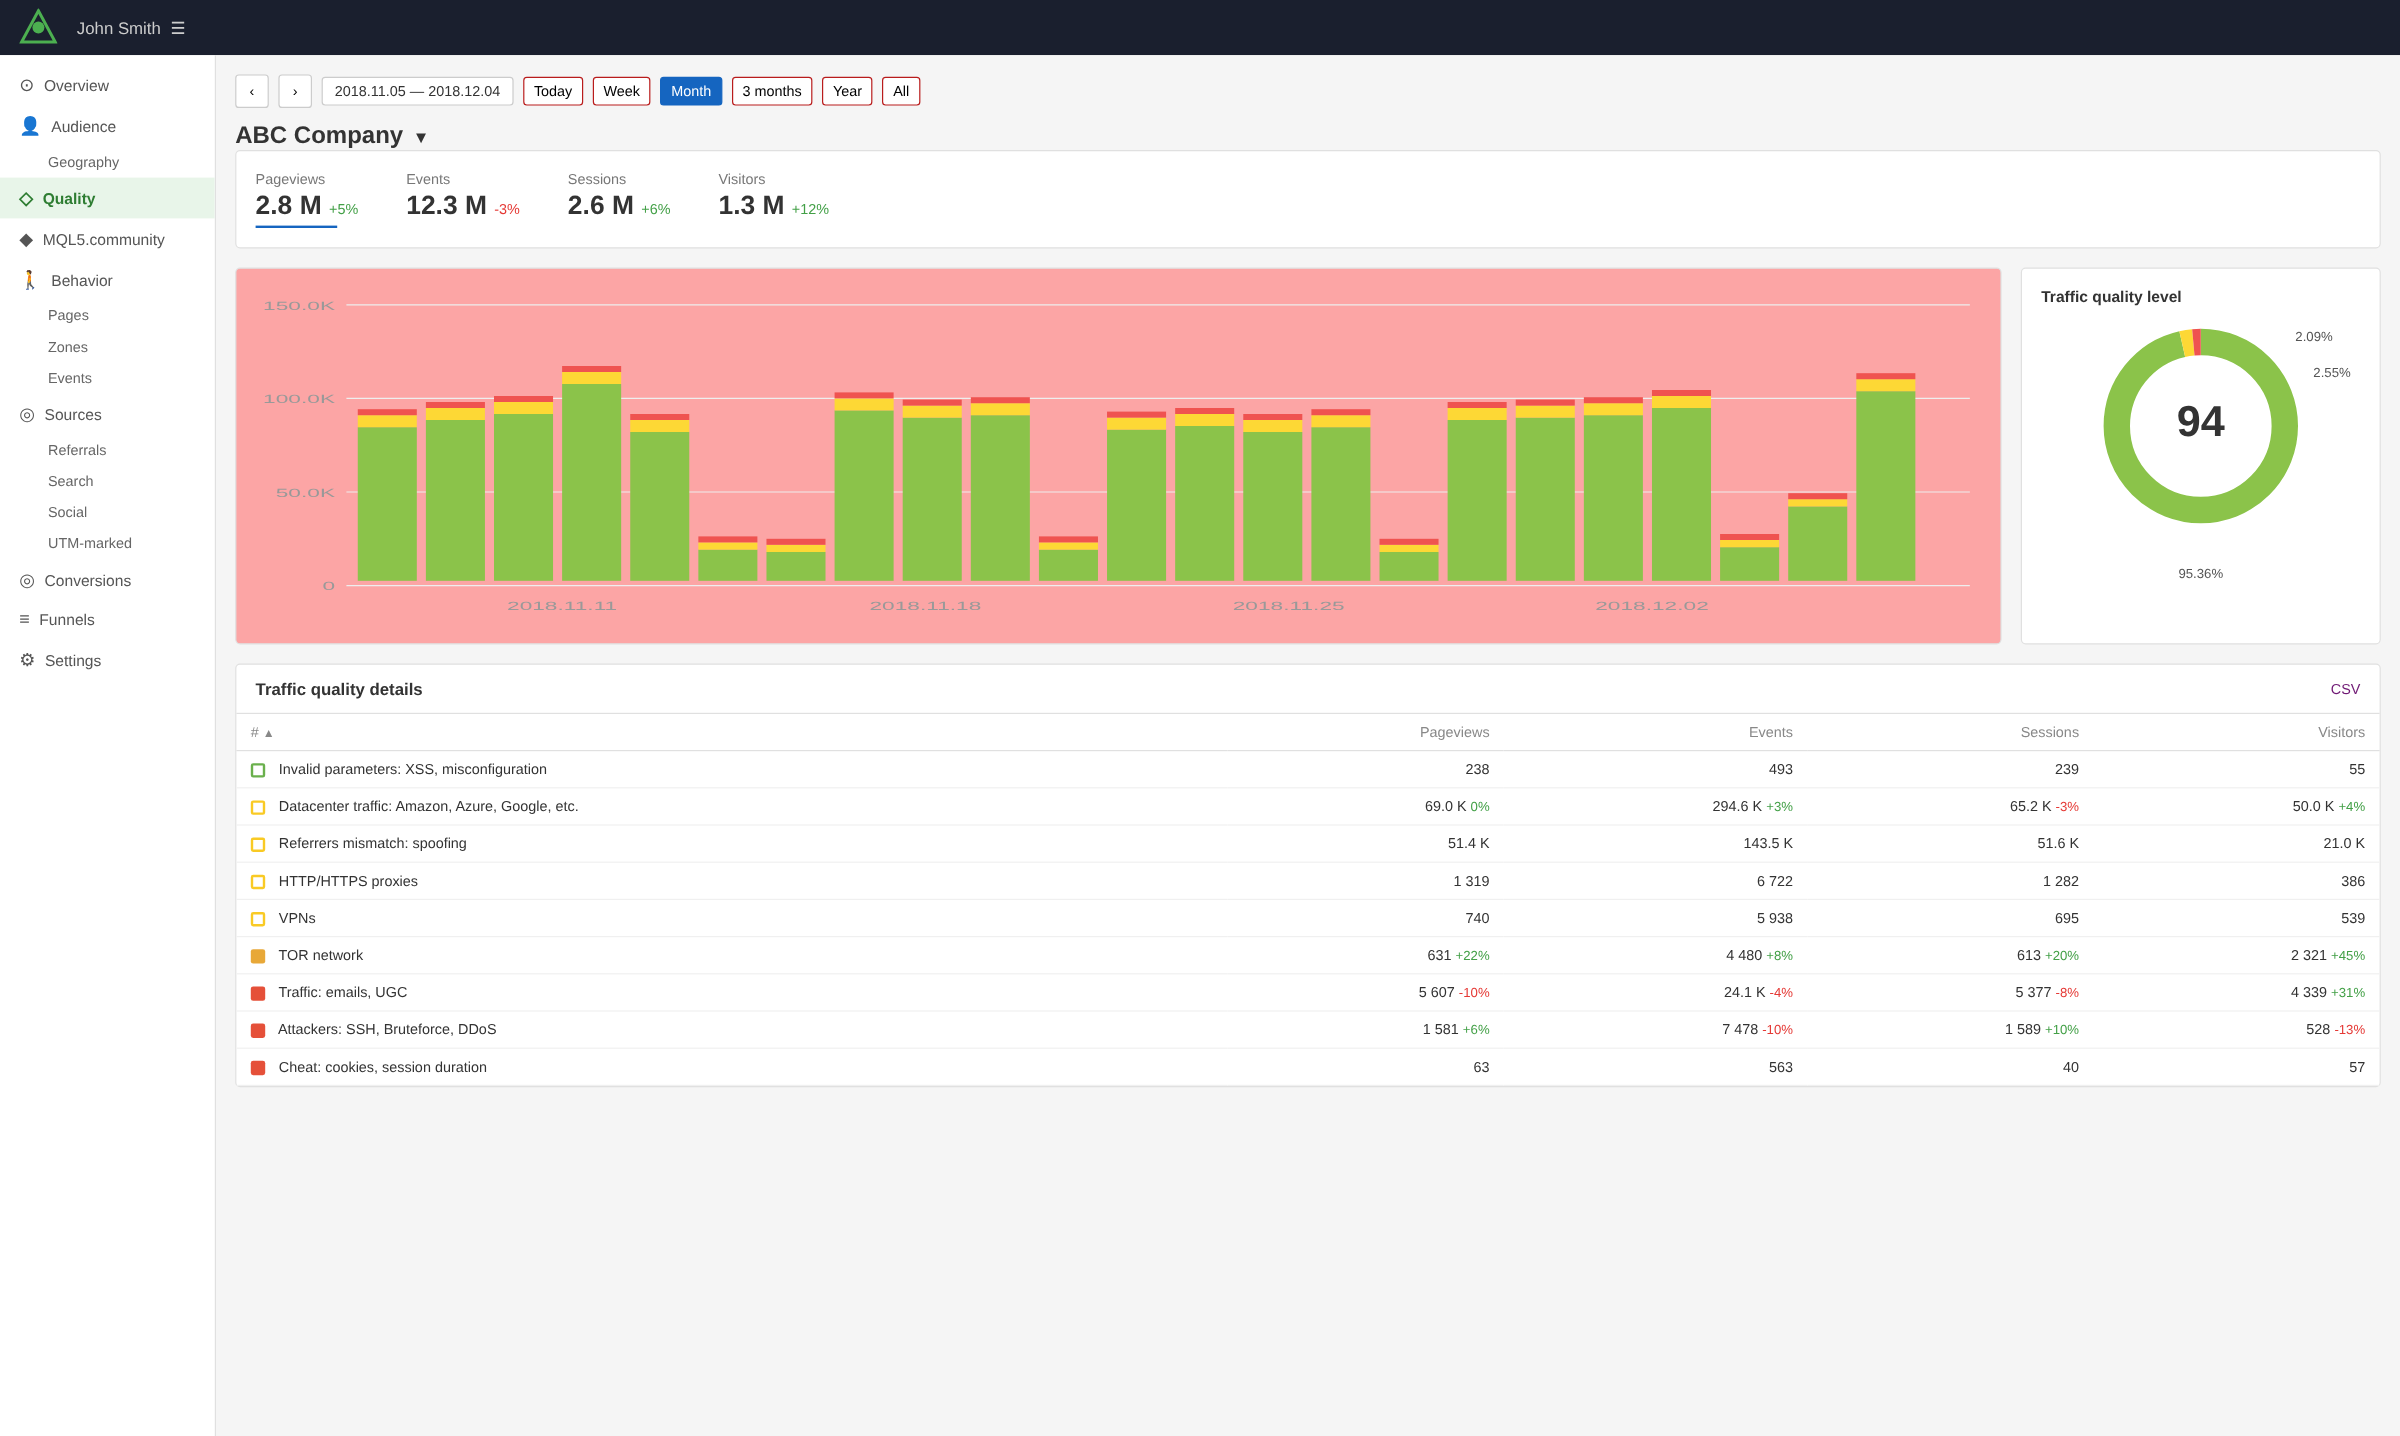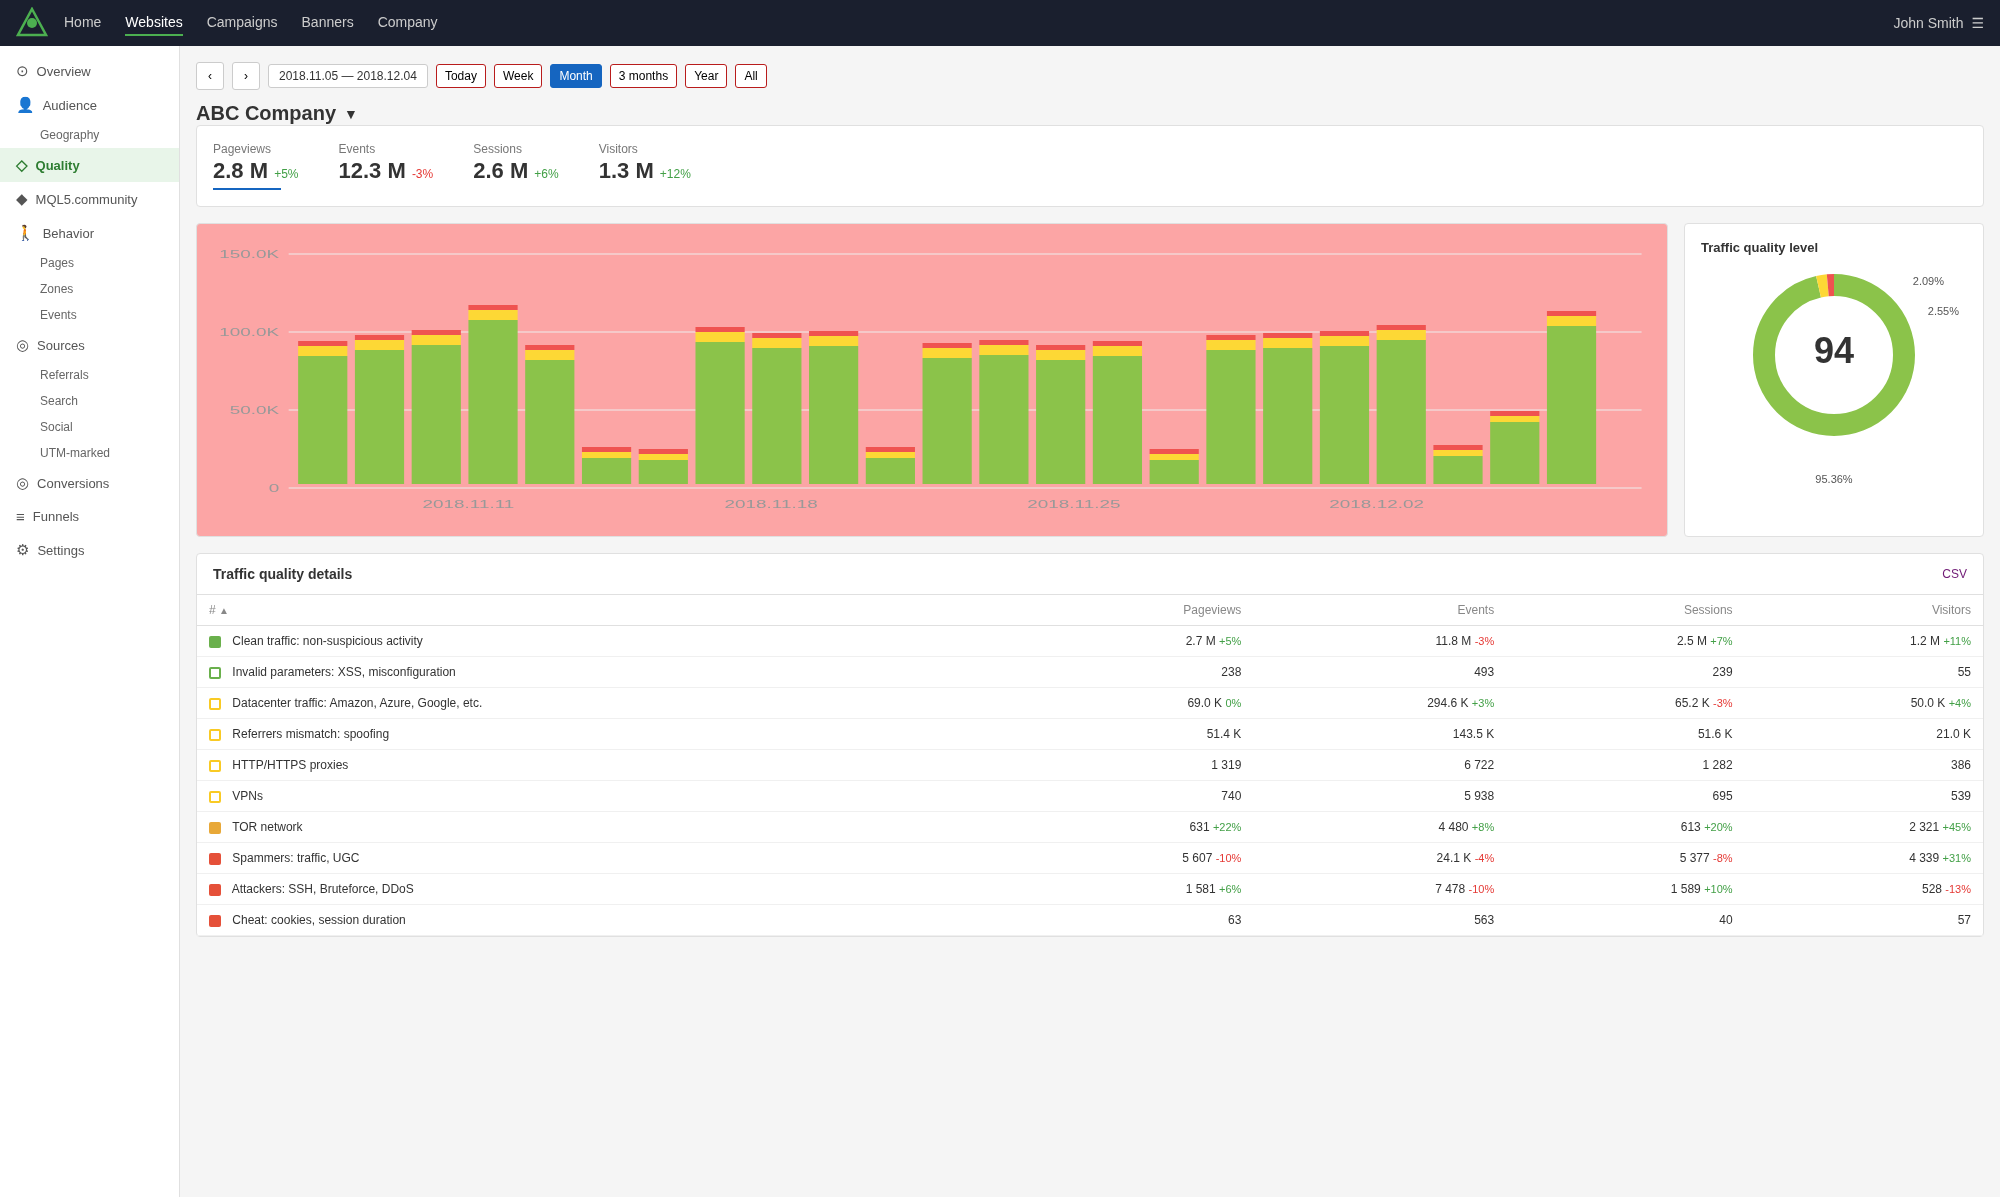--- a/index.html
+++ b/index.html
@@ -259,27 +259,20 @@
   </style>
 </head>
 <body>
 
 <div class="top-nav">
   <div class="logo">
     <svg width="32" height="32" viewBox="0 0 32 32">
       <polygon points="16,2 30,28 2,28" fill="none" stroke="#4caf50" stroke-width="2.5"></polygon>
       <circle cx="16" cy="16" r="5" fill="#4caf50"></circle>
     </svg>
-  </div>
-  <div class="nav-items">
-    <span class="nav-item">Home</span>
-    <span class="nav-item active">Websites</span>
-    <span class="nav-item">Campaigns</span>
-    <span class="nav-item">Banners</span>
-    <span class="nav-item">Company</span>
   </div>
   <div class="user">
     <span>John Smith</span>
     <span>☰</span>
   </div>
 </div>
 
 <div class="layout">
 
   <div class="sidebar">
@@ -535,30 +528,20 @@
         <thead>
           <tr>
             <th># <span class="sort-icon">▲</span></th>
             <th>Pageviews</th>
             <th>Events</th>
             <th>Sessions</th>
             <th>Visitors</th>
           </tr>
         </thead>
         <tbody id="table-body">
-        <tr>
-    <td>
-      <span class="row-indicator" style="background: #6ab04c; border: none;"></span>
-      <span>Clean traffic: non-suspicious activity</span>
-    </td>
-    <td>2.7 M <span class="positive-badge">+5%</span></td>
-    <td>11.8 M <span class="negative-badge">-3%</span></td>
-    <td>2.5 M <span class="positive-badge">+7%</span></td>
-    <td>1.2 M <span class="positive-badge">+11%</span></td>
-  </tr>
             <tr>
     <td>
       <span class="row-indicator" style="border: 2px solid #6ab04c; background: transparent;"></span>
       <span>Invalid parameters: XSS, misconfiguration</span>
     </td>
     <td>238 </td>
     <td>493 </td>
     <td>239 </td>
     <td>55 </td>
   </tr>
@@ -608,21 +591,21 @@
       <span>TOR network</span>
     </td>
     <td>631 <span class="positive-badge">+22%</span></td>
     <td>4 480 <span class="positive-badge">+8%</span></td>
     <td>613 <span class="positive-badge">+20%</span></td>
     <td>2 321 <span class="positive-badge">+45%</span></td>
   </tr>
             <tr>
     <td>
       <span class="row-indicator" style="background: #e55039; border: none;"></span>
-      <span>Spammers: traffic, UGC</span>
+      <span>Traffic: emails, UGC</span>
     </td>
     <td>5 607 <span class="negative-badge">-10%</span></td>
     <td>24.1 K <span class="negative-badge">-4%</span></td>
     <td>5 377 <span class="negative-badge">-8%</span></td>
     <td>4 339 <span class="positive-badge">+31%</span></td>
   </tr>
             <tr>
     <td>
       <span class="row-indicator" style="background: #e55039; border: none;"></span>
       <span>Attackers: SSH, Bruteforce, DDoS</span>

